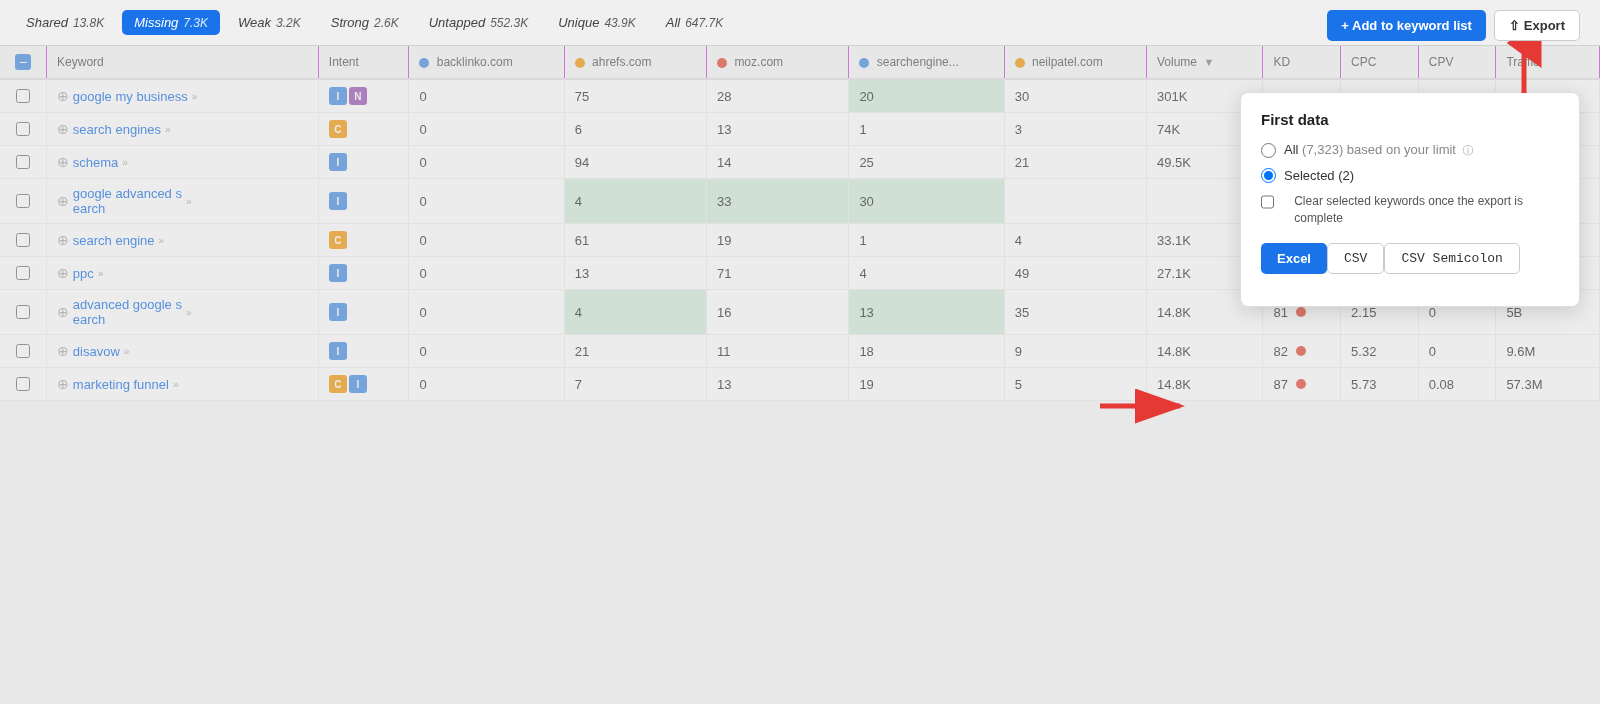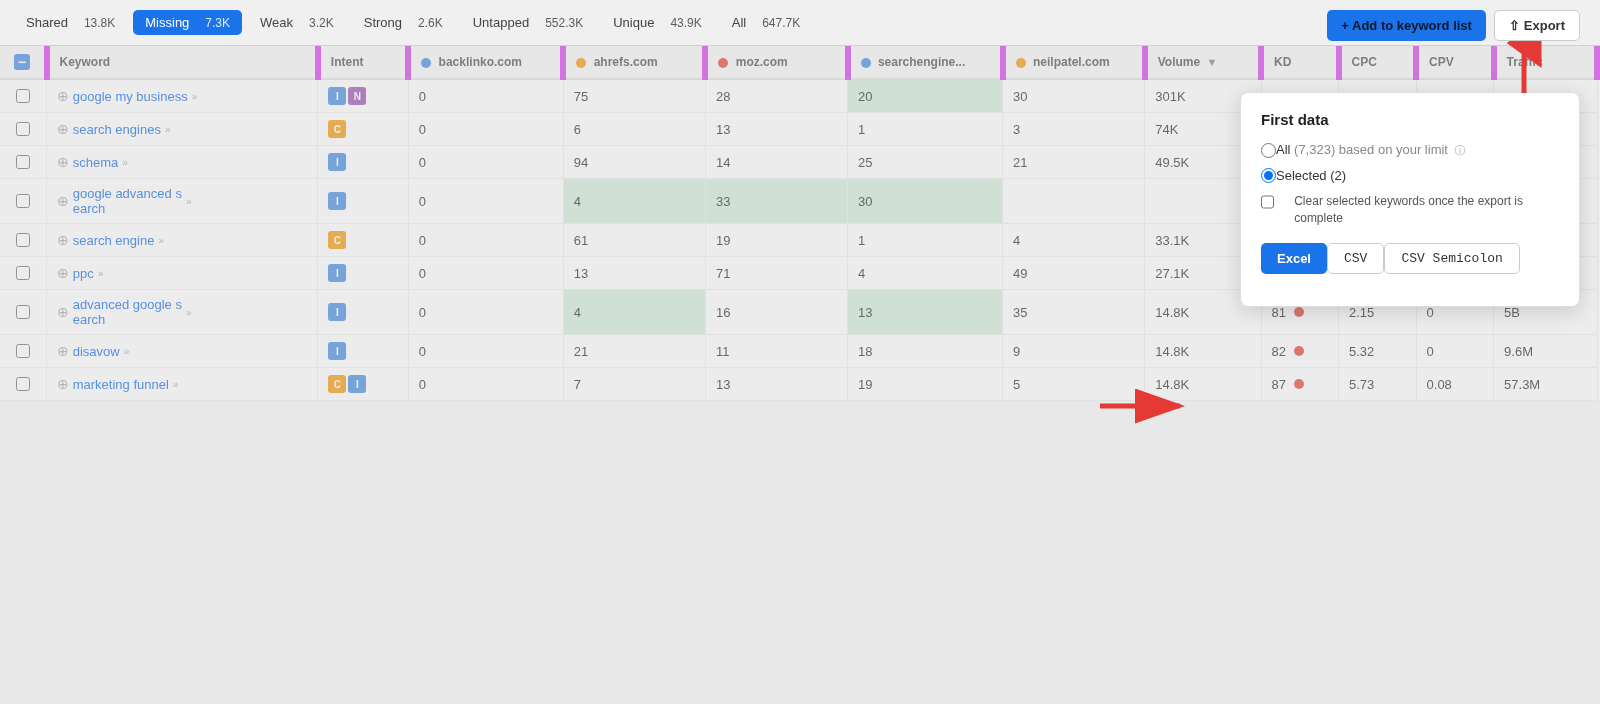--- a/index.html
+++ b/index.html
@@ -18,28 +18,29 @@
       display: flex;
       align-items: center;
       padding: 10px 14px;
       background: #f0f0f0;
       border-bottom: 1px solid #d0d0d0;
       gap: 6px;
     }
     .tab-item {
       display: flex;
       align-items: center;
-      gap: 16px;
+      gap: 5px;
       padding: 5px 12px;
       border-radius: 5px;
       font-size: 13px;
       color: #444;
       background: transparent;
       border: none;
       cursor: pointer;
+      font-style: italic;
     }
     .tab-item.active {
       background: #1a73e8;
       color: #fff;
     }
     .tab-item .tab-count {
       font-size: 12px;
       opacity: 0.85;
     }
 
@@ -55,24 +56,24 @@
       border-collapse: collapse;
       table-layout: fixed;
     }
     thead tr {
       background: #f8f8f8;
       border-bottom: 2px solid #e0e0e0;
     }
     th {
       padding: 8px 10px;
       text-align: left;
-      font-weight: 700;
+      font-weight: 400;
       font-size: 12px;
       color: #555;
-      border-right: 6px solid #d946ef;
+      border-right: 1px solid #d946ef;
       white-space: nowrap;
       overflow: hidden;
     }
     td {
       padding: 7px 10px;
       border-bottom: 1px solid #eee;
       border-right: 1px solid #eee;
       color: #333;
       font-size: 13px;
       overflow: hidden;
@@ -189,20 +190,21 @@
     }
     .export-panel-title {
       font-size: 15px;
       font-weight: 700;
       color: #222;
       margin-bottom: 14px;
     }
     .radio-row {
       display: flex;
       align-items: center;
+      gap: 8px;
       margin-bottom: 10px;
     }
     .radio-row input[type="radio"] {
       width: 15px; height: 15px;
       cursor: pointer;
     }
     .radio-label {
       font-size: 13px;
       color: #333;
     }
@@ -272,21 +274,21 @@
     .top-actions {
       position: absolute;
       top: 10px;
       right: 20px;
       display: flex;
       gap: 8px;
       z-index: 200;
     }
     .btn-add-keyword {
       background: #1a73e8;
-      color: #0f172a;
+      color: #ffffff;
       border: none;
       border-radius: 5px;
       padding: 7px 14px;
       font-size: 13px;
       font-weight: 600;
       cursor: pointer;
       display: flex;
       align-items: center;
       gap: 4px;
     }

